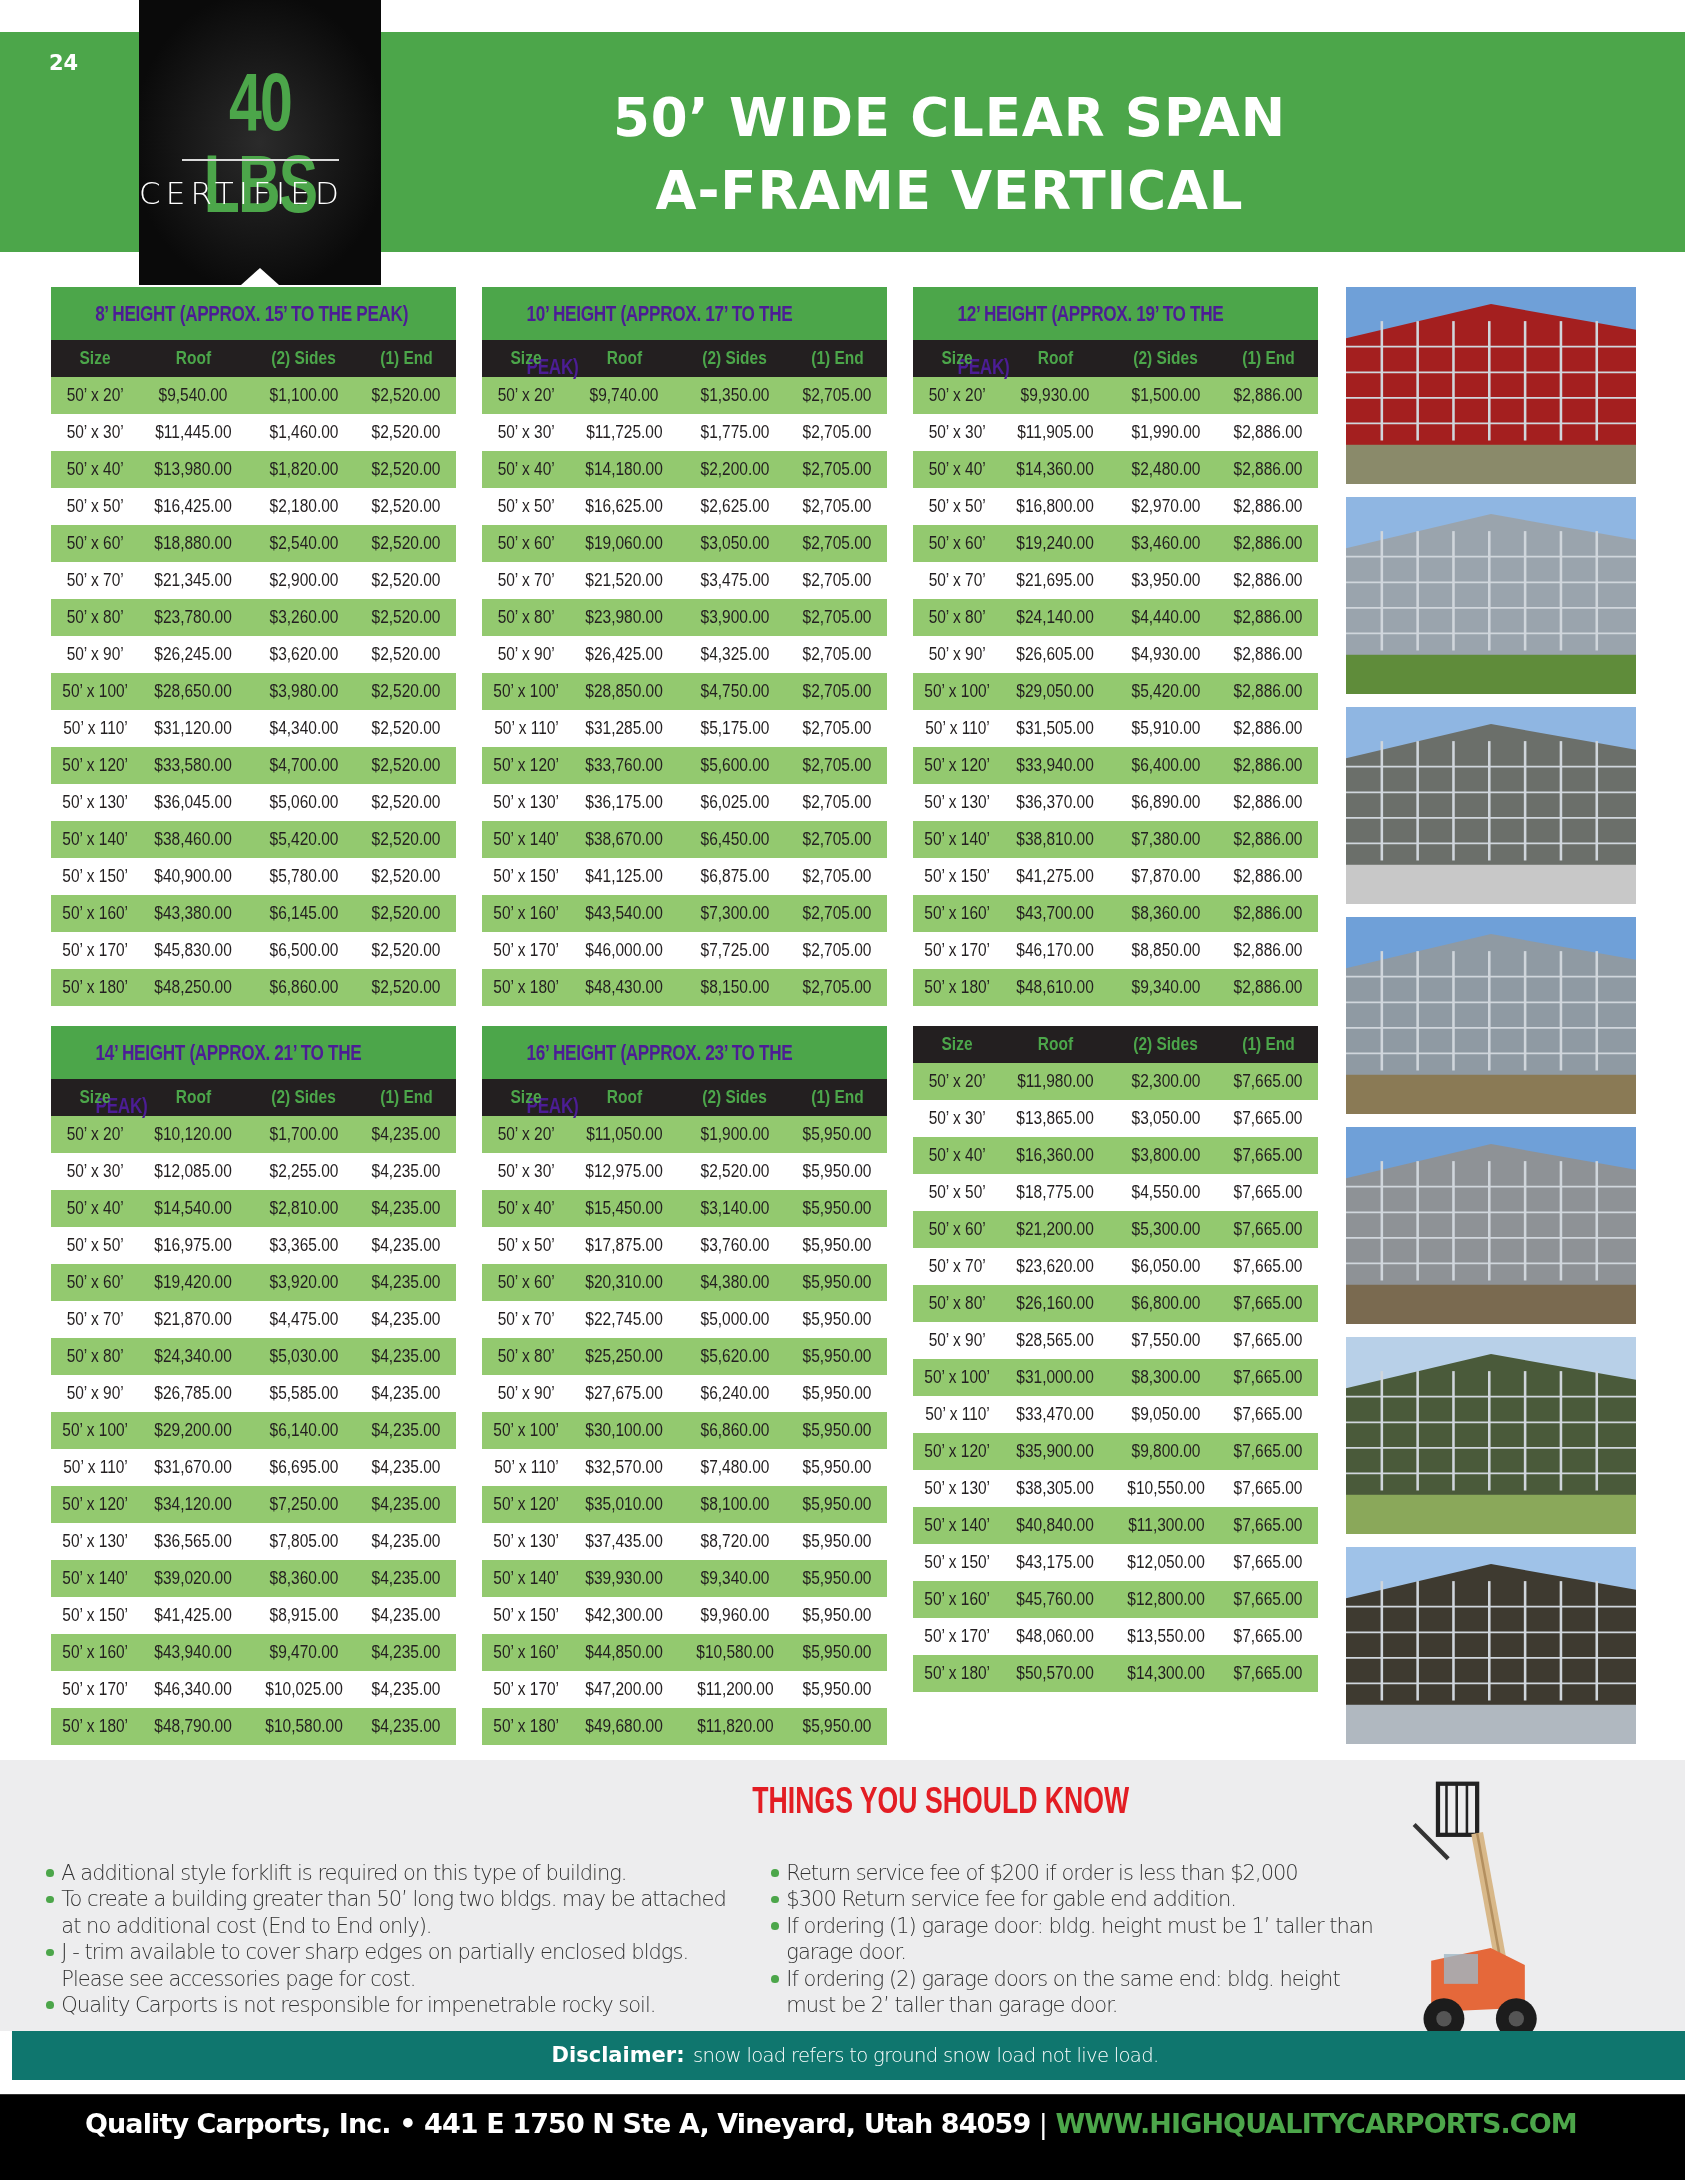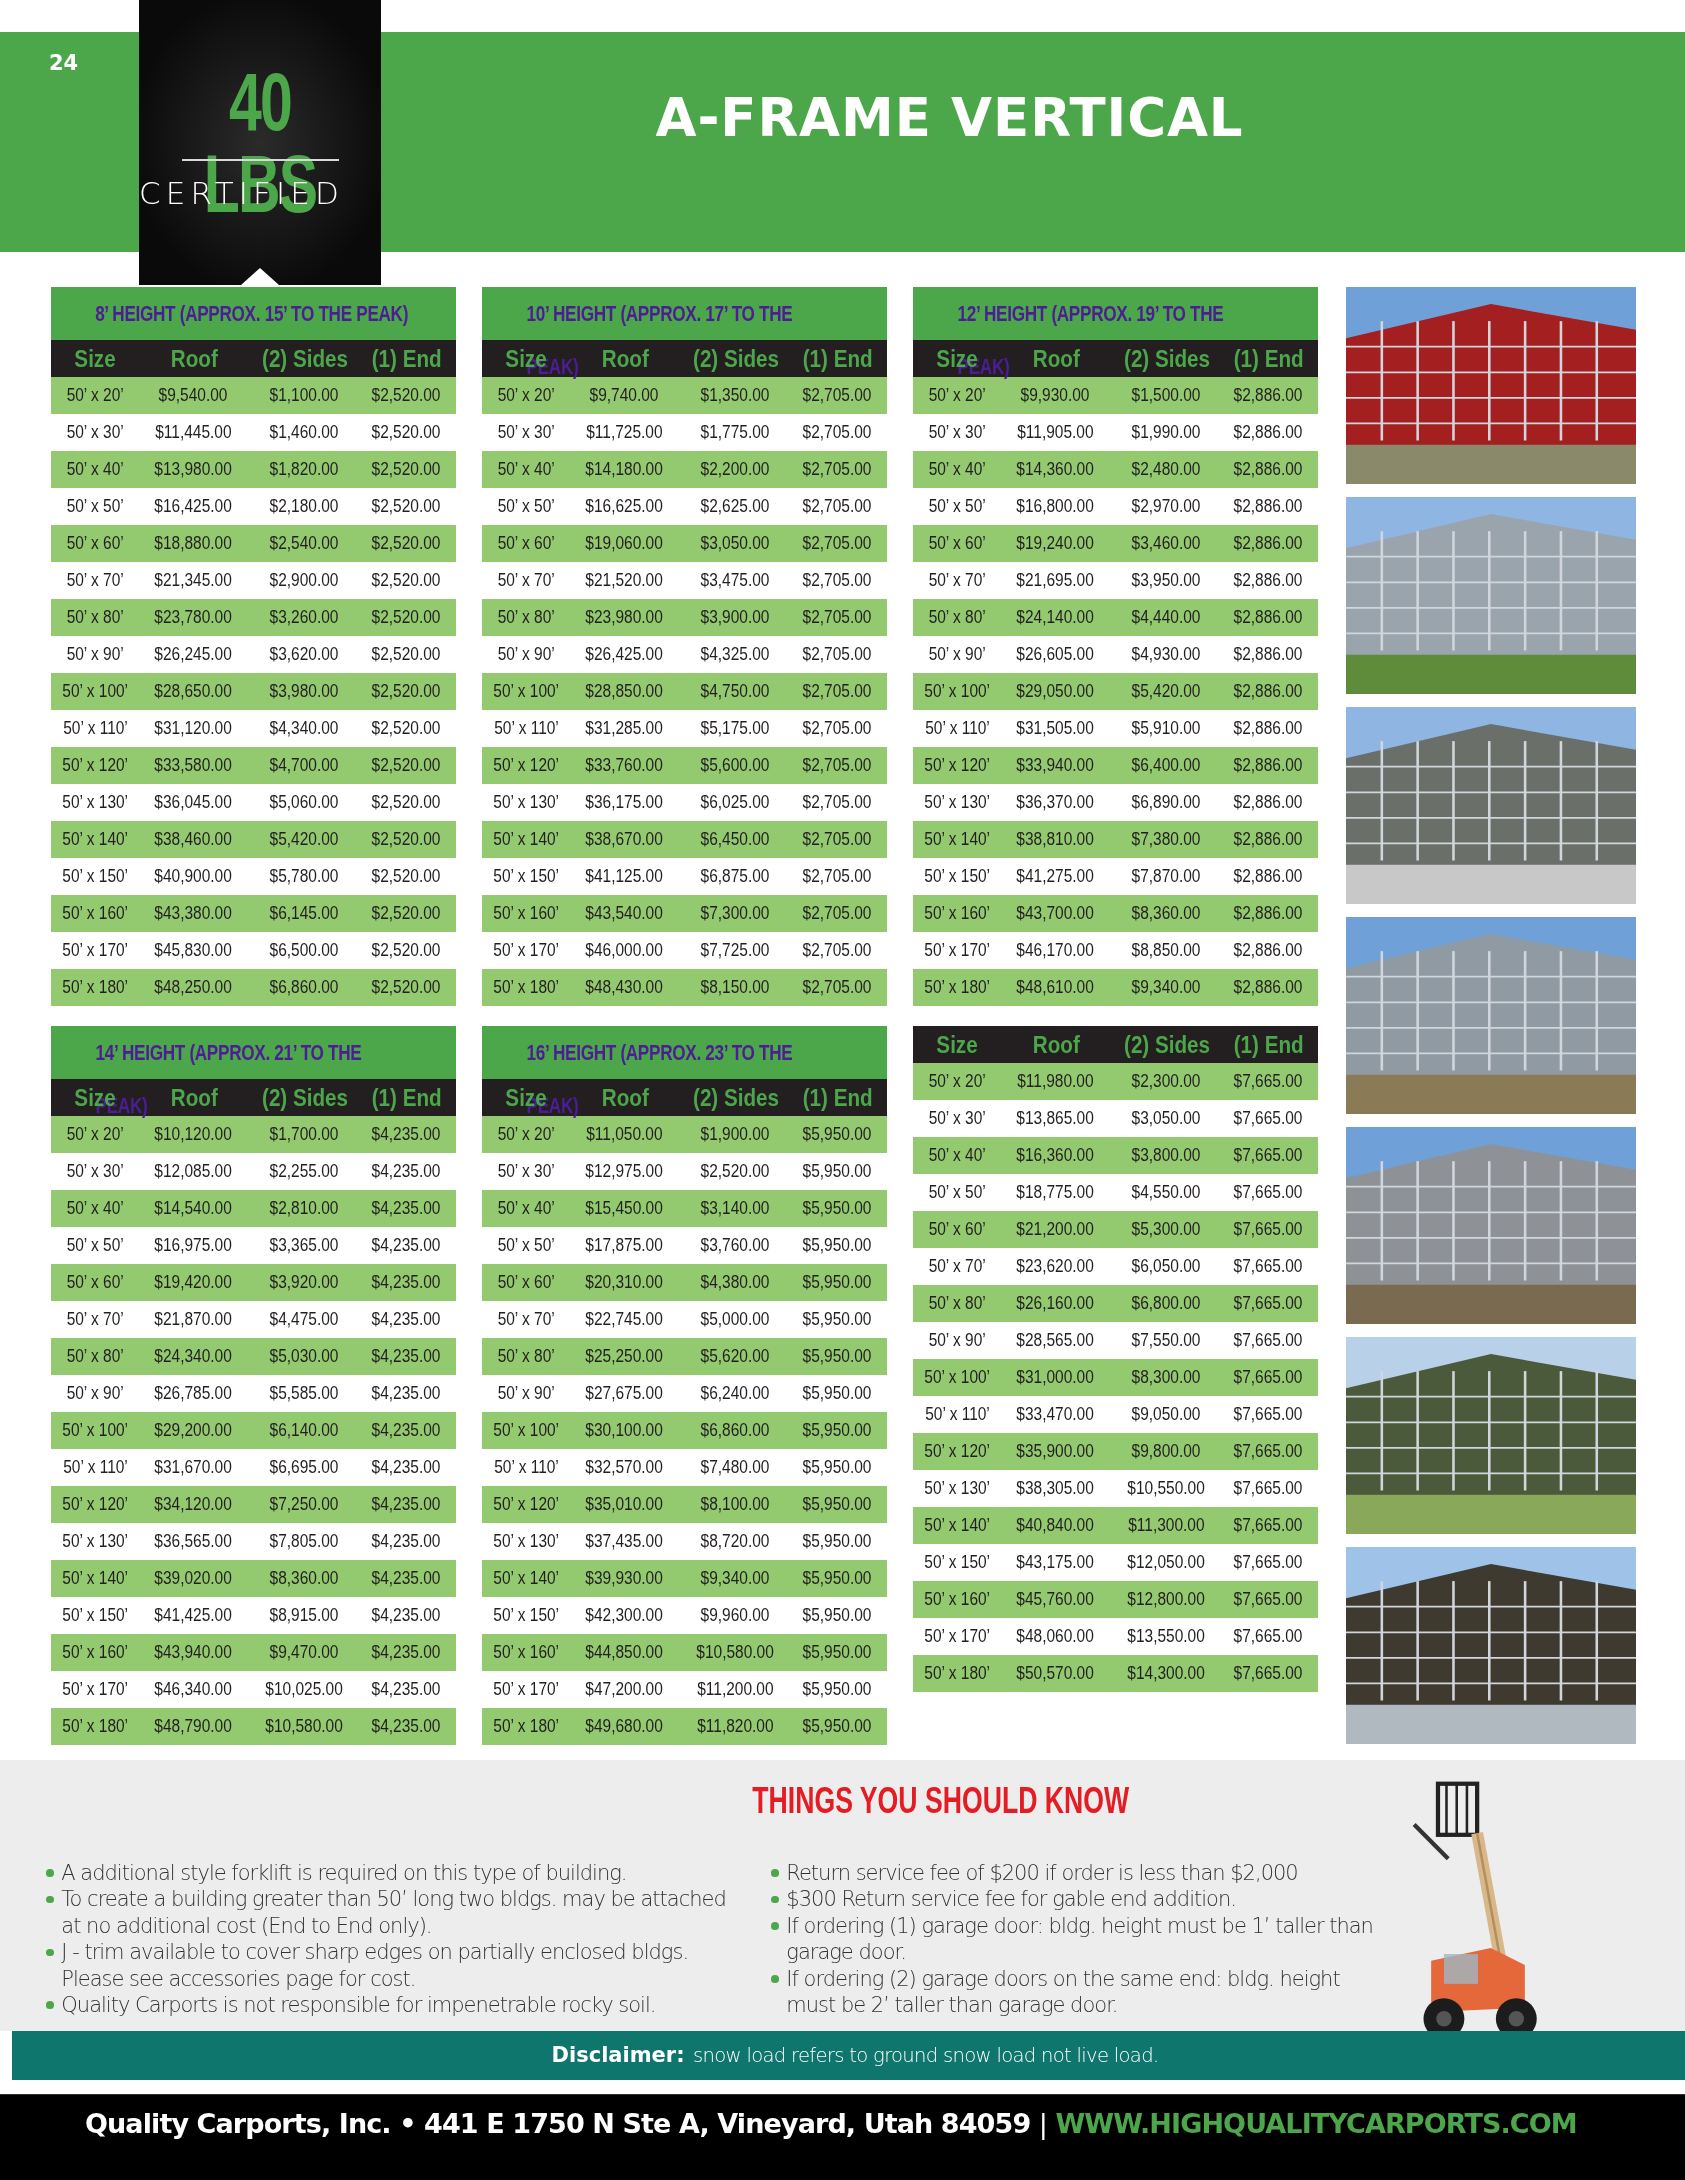--- a/index.html
+++ b/index.html
@@ -22,21 +22,21 @@
   .title { position: absolute; left: 528px; width: 843px; top: 81px; text-align: center; color: #fff;
            font-family: "DejaVu Sans", sans-serif; font-weight: bold; font-size: 53px; line-height: 73px; letter-spacing: 0.9px; }
 
   
   .ptable { position: absolute; width: 405px; }
   .ptable .t-title { height: 53px; background: #4ca64a; color: #4c1d95; 
                      font-family: "Liberation Sans", sans-serif; font-weight: bold; font-size: 22px; line-height: 53px;
                      letter-spacing: -0.4px; }
   .ptable .t-title span { display: inline-block; transform: scaleX(0.78); }
   .ptable .t-head { height: 37px; background: #231f20; display: flex; color: #4ca64a; font-weight: bold;
-                    font-size: 24px; line-height: 37px; justify-content: space-between; }
+                    font-size: 18px; line-height: 37px; }
   .ptable .row { height: 37px; display: flex; font-size: 18px; line-height: 37px; color: #231f20; }
   .ptable .row.alt { background: #93c96f; }
   .ptable .c { text-align: center; white-space: nowrap; }
   .ptable .c1 { width: 85px; padding-left: 3.4px; }
   .ptable .c2 { width: 115px; }
   .ptable .c3 { width: 106px; }
   .ptable .c4 { width: 98px; }
   .ptable .row .c span, .ptable .t-head .c span { display: inline-block; transform: scaleX(0.86); }
 
   
@@ -77,20 +77,21 @@
 
 <div class="header-band"></div>
 <div class="page-num">24</div>
 <div class="badge">
   <div class="badge-lbs">40 LBS</div>
   <div class="badge-rule"></div>
   <div class="badge-cert">CERTIFIED</div>
   <div class="badge-notch"></div>
 </div>
 <div class="title">
+  <div>50’ WIDE CLEAR SPAN</div>
   <div>A-FRAME VERTICAL</div>
 </div>
 
 <div id="tables">
     <div class="ptable" style="left: 51px; top: 287px;">
       <div class="t-title"><span>8’ HEIGHT (APPROX. 15’ TO THE PEAK)</span></div>
       <div class="t-head">
         <div class="c c1"><span>Size</span></div>
         <div class="c c2"><span>Roof</span></div>
         <div class="c c3"><span>(2) Sides</span></div>

